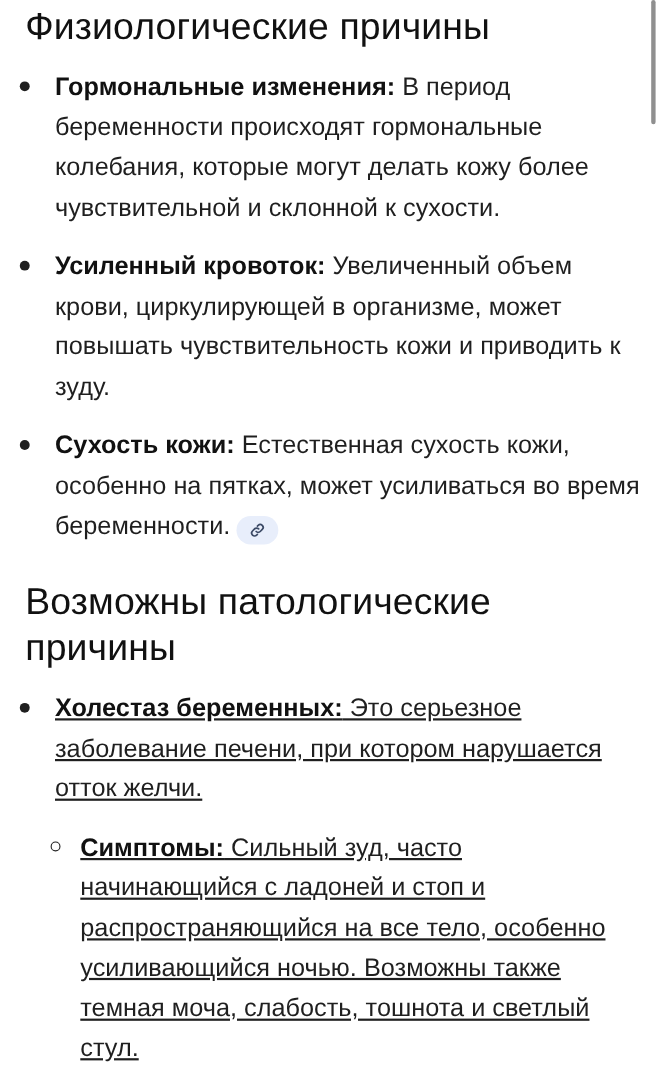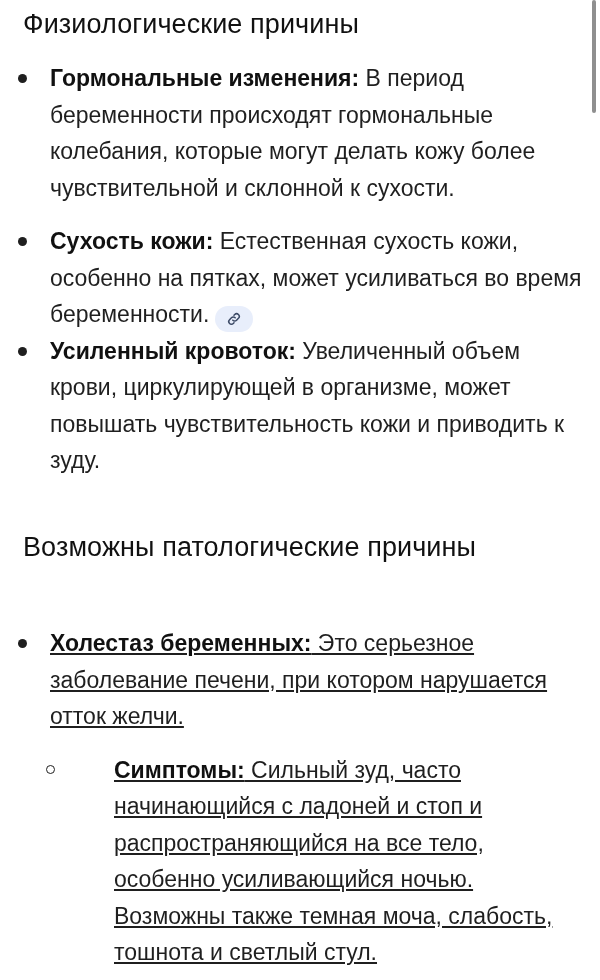--- a/index.html
+++ b/index.html
@@ -17,21 +17,21 @@
     }
     .content {
       position: absolute;
       left: 0;
       top: 0;
       width: 600px;
     }
     h2.section-title {
       margin: 0;
       font-weight: 400;
-      font-size: 27px;
+      font-size: 34px;
       line-height: 42px;
       color: #111111;
       padding-left: 23px;
       padding-right: 40px;
       letter-spacing: 0.1px;
     }
     #title-1 { position: absolute; top: 3px; }
     #title-2 { position: absolute; top: 526px; width: 470px; }
     ul.bullets {
       list-style: none;
@@ -70,21 +70,21 @@
     }
     .term {
       font-weight: 700;
       color: #111111;
     }
     #list-1 { top: 60px; }
     #item-1 { margin-bottom: 17px; }
     #item-2 { margin-bottom: 17px; }
     #list-2 { top: 625px; text-decoration: underline; }
     li.sub-item {
-      padding-left: 114px;
+      padding-left: 73px;
       margin-top: 17px;
       padding-right: 30px;
     }
     .link-chip {
       display: inline-flex;
       align-items: center;
       justify-content: center;
       width: 38px;
       height: 26px;
       border-radius: 13px;
@@ -108,32 +108,32 @@
 
 <div class="content">
 
   <h2 class="section-title" id="title-1">Физиологические причины</h2>
 
   <ul class="bullets" id="list-1">
     <li class="bullet-item" id="item-1">
       <span class="bullet-dot"></span>
       <span class="term">Гормональные изменения:</span><span> В период беременности происходят гормональные колебания, которые могут делать кожу более чувствительной и склонной к сухости.</span>
     </li>
+    <li class="bullet-item" id="item-2">
+      <span class="bullet-dot"></span>
+      <span class="term">Усиленный кровоток:</span><span> Увеличенный объем крови, циркулирующей в организме, может повышать чувствительность кожи и приводить к зуду.</span>
+    </li>
     <li class="bullet-item" id="item-3">
       <span class="bullet-dot"></span>
       <span class="term">Сухость кожи:</span><span> Естественная сухость кожи, особенно на пятках, может усиливаться во время беременности.</span><span class="link-chip">
           <svg width="14" height="14" viewBox="0 0 24 24" fill="none" stroke="#3c4a66" stroke-width="2.6" stroke-linecap="round" stroke-linejoin="round">
             <path d="M10 14a4.5 4.5 0 0 0 6.4 0l3.2-3.2a4.5 4.5 0 0 0-6.4-6.4l-1.2 1.2"></path>
             <path d="M14 10a4.5 4.5 0 0 0-6.4 0l-3.2 3.2a4.5 4.5 0 0 0 6.4 6.4l1.2-1.2"></path>
           </svg>
         </span>
-    </li>
-    <li class="bullet-item" id="item-2">
-      <span class="bullet-dot"></span>
-      <span class="term">Усиленный кровоток:</span><span> Увеличенный объем крови, циркулирующей в организме, может повышать чувствительность кожи и приводить к зуду.</span>
     </li>
   </ul>
 
   <h2 class="section-title" id="title-2">Возможны патологические причины</h2>
 
   <ul class="bullets" id="list-2">
     <li class="bullet-item" id="item-4">
       <span class="bullet-dot"></span>
       <span class="term">Холестаз беременных:</span><span> Это серьезное заболевание печени, при котором нарушается отток желчи.</span>
     </li>

